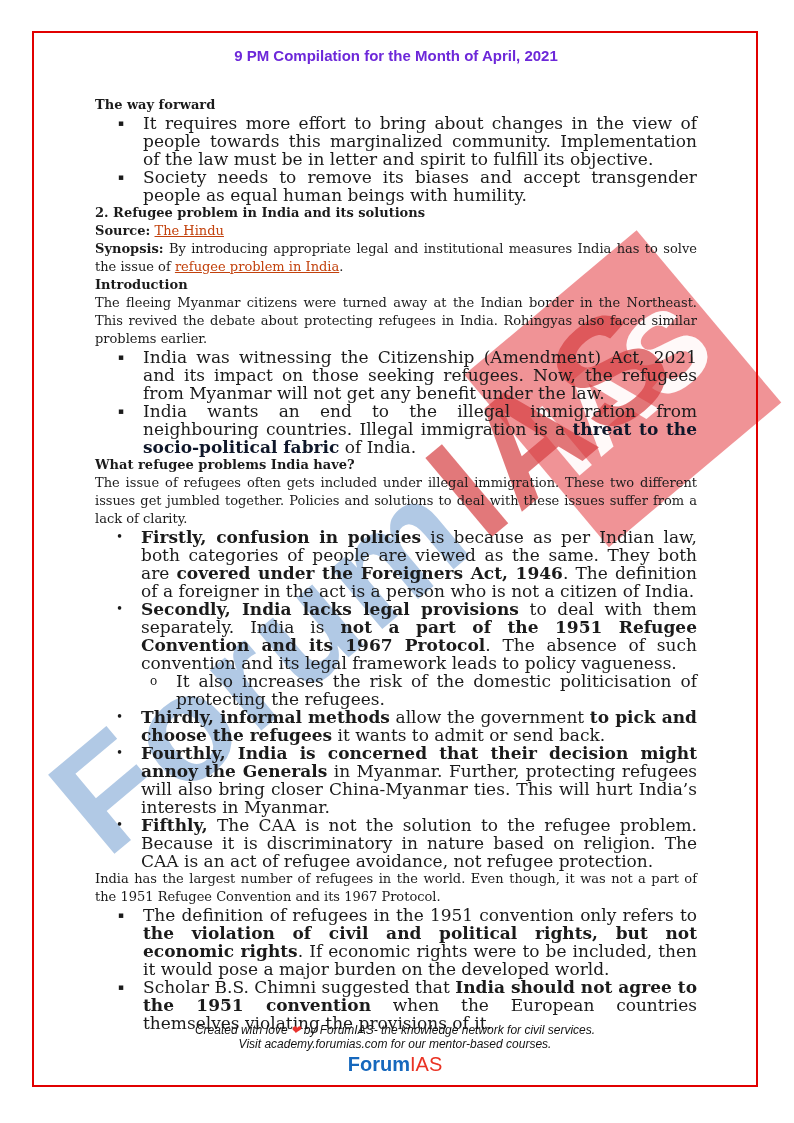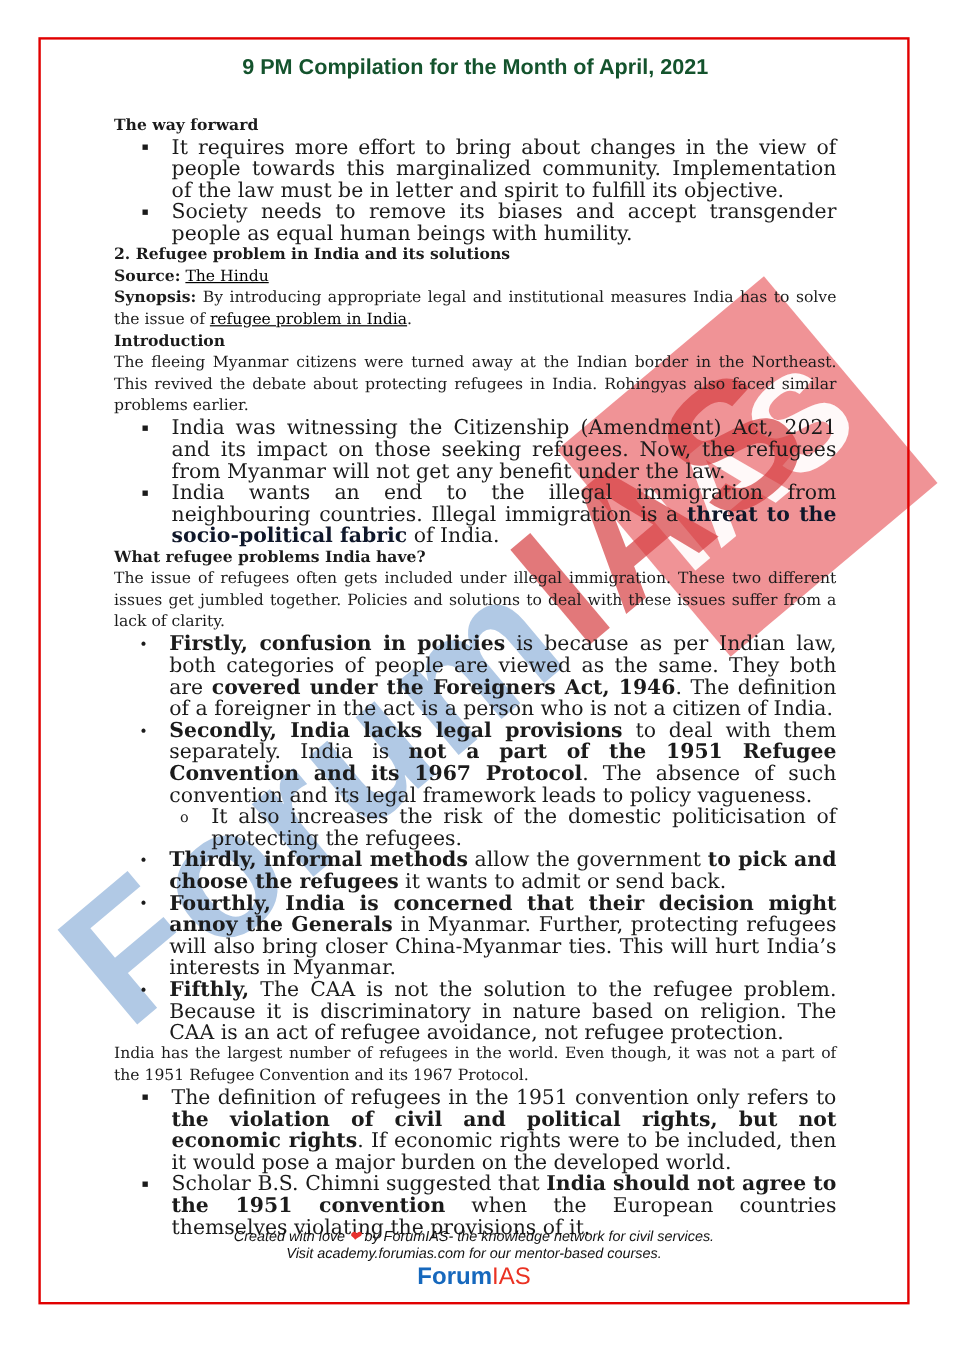--- a/index.html
+++ b/index.html
@@ -36,30 +36,30 @@
     position:absolute; left:32px; top:31px;
     width:726px; height:1056px;
     border:2px solid #e10000;
     box-sizing:border-box;
     z-index:2;
   }
   .content { position:relative; padding:14px 59px 0 61px; }
 
   .title {
     margin:0;
-    color:#14532d;
+    color:#6d28d9;
     font-family:"Liberation Sans", sans-serif;
-    font-weight:700; font-size:18px; line-height:18px;
+    font-weight:700; font-size:15px; line-height:18px;
     text-align:center;
   }
 
   .h { font-weight:700; font-size:13px; line-height:18px; margin:0; }
   .body-p { font-size:13px; line-height:18px; margin:0; text-align:justify; }
   .b  { font-weight:700; }
-  a.link { color:#000000; text-decoration:underline; cursor:pointer; }
+  a.link { color:#c2410c; text-decoration:underline; cursor:pointer; }
   .hl { color:#0f172a; font-weight:700; }
 
   .mt31 { margin-top:31px; }
   .mt20 { }
   .mt18 { margin-top:18px; }
 
   .li { display:flex; }
   .li .marker {
     flex:0 0 auto; width:25px; padding-left:23px;
     line-height:18px; font-size:9px;

